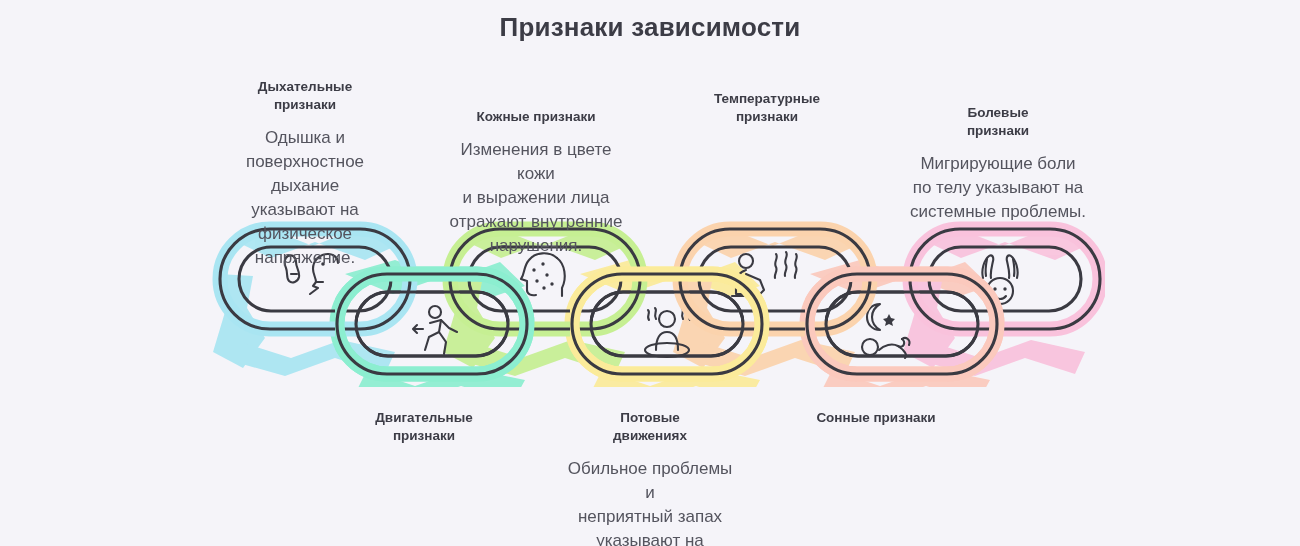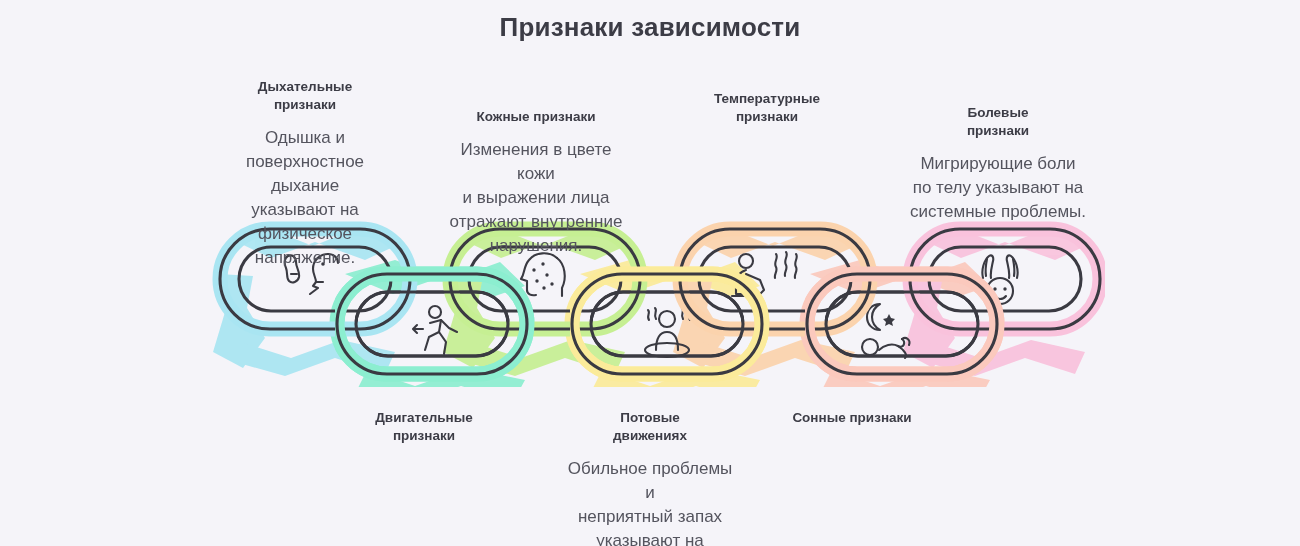--- a/index.html
+++ b/index.html
@@ -57,21 +57,21 @@
   }
 
   
   .blk-1 { left: 216px; top: 78px;  width: 178px; }
   .blk-3 { left: 447px; top: 108px; width: 178px; }
   .blk-5 { left: 672px; top: 90px;  width: 190px; }
   .blk-7 { left: 907px; top: 104px; width: 182px; }
   
   .blk-2 { left: 333px; top: 409px; width: 182px; }
   .blk-4 { left: 561px; top: 409px; width: 178px; }
-  .blk-6 { left: 757px; top: 409px; width: 190px; }
+  .blk-6 { left: 781px; top: 409px; width: 190px; }
 
   
   #chain {
     position: absolute;
     left: 195px;
     top: 212px;
     width: 910px;
     height: 175px;
   }
   #chain .ring-outline {

